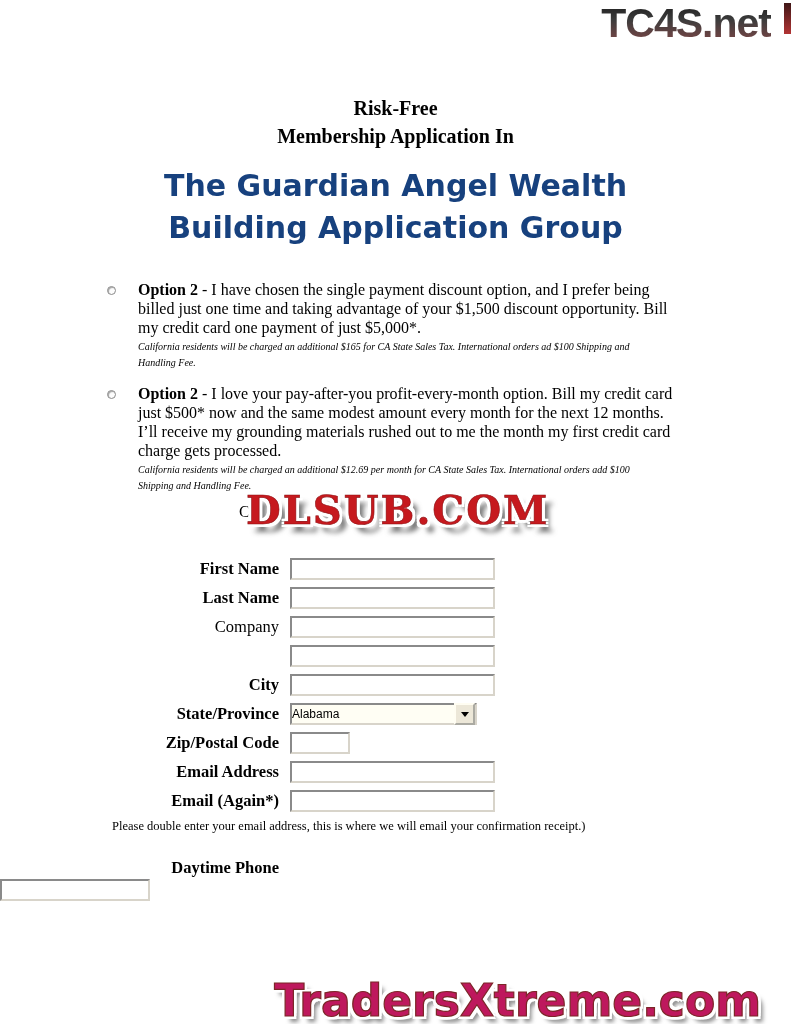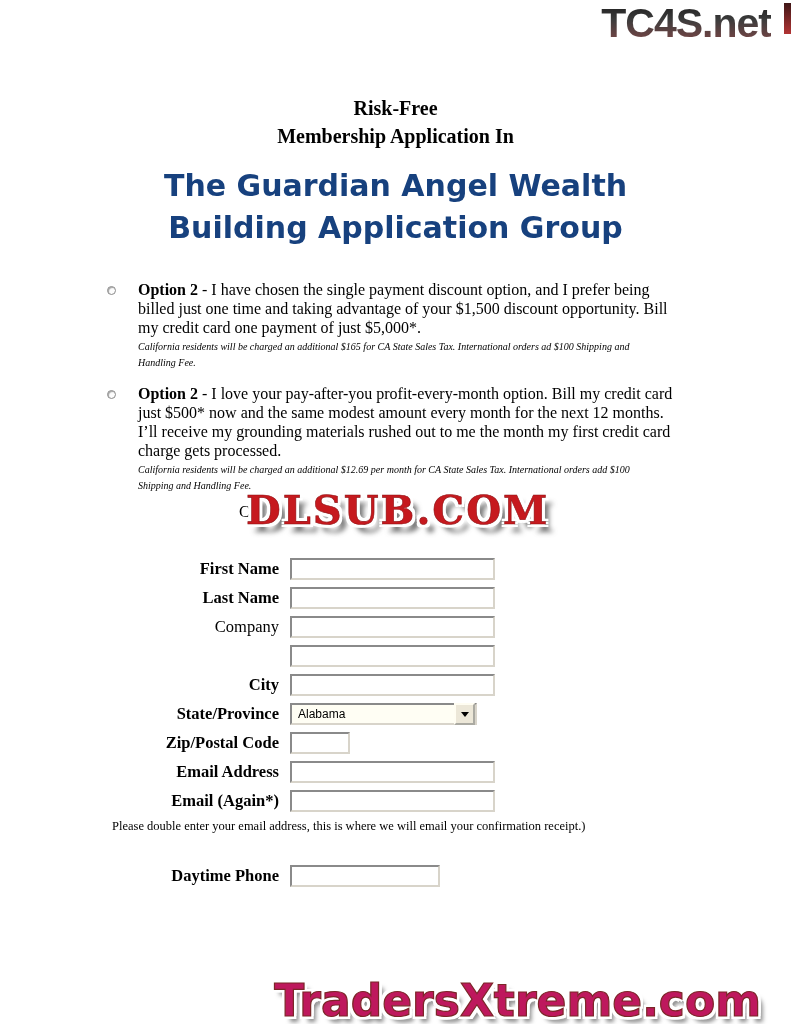--- a/index.html
+++ b/index.html
@@ -68,30 +68,30 @@
   }
   .tin.small { width:60px; }
   .tin.med  { width:150px; }
 
   .selbox {
     width:187px; height:22px; box-sizing:border-box; background:#fffef4;
     border-style:solid; border-width:2px;
     border-color:#8a8a8a #d8d4ca #d8d4ca #8a8a8a;
     display:flex; align-items:center; cursor:default;
   }
-  .selval { flex:1; font:12px "Liberation Sans", sans-serif; padding-left:6px; }
+  .selval { flex:1; font:12px "Liberation Sans", sans-serif; }
   .selbtn {
     width:17px; height:18px; background:#ece7d8;
     border:2px outset #fffdf2; display:flex; align-items:center; justify-content:center;
   }
   .tri { width:0; height:0; border-left:4px solid transparent;
          border-right:4px solid transparent; border-top:5px solid #000; margin-top:1px; }
 
   .email-note { margin:4px 0 0 112px; font-size:12.5px; line-height:14px; }
-  .frow.daytime { margin-top:32px; }
+  .frow.daytime { margin-top:24px;flex-direction:column; }
 
   .txtraders {
     position:absolute; top:975px; right:30px;
     font-family:"DejaVu Sans", sans-serif; font-weight:bold;
     font-size:44px; color:#be185d;
     -webkit-text-stroke:1.2px #7b2727;
     text-shadow:
       -3px -3px 0 #fff, 3px -3px 0 #fff, -3px 3px 0 #fff, 3px 3px 0 #fff,
       0 -3px 0 #fff, 0 3px 0 #fff, -3px 0 0 #fff, 3px 0 0 #fff,
       5px 6px 4px rgba(110,110,110,.8);

